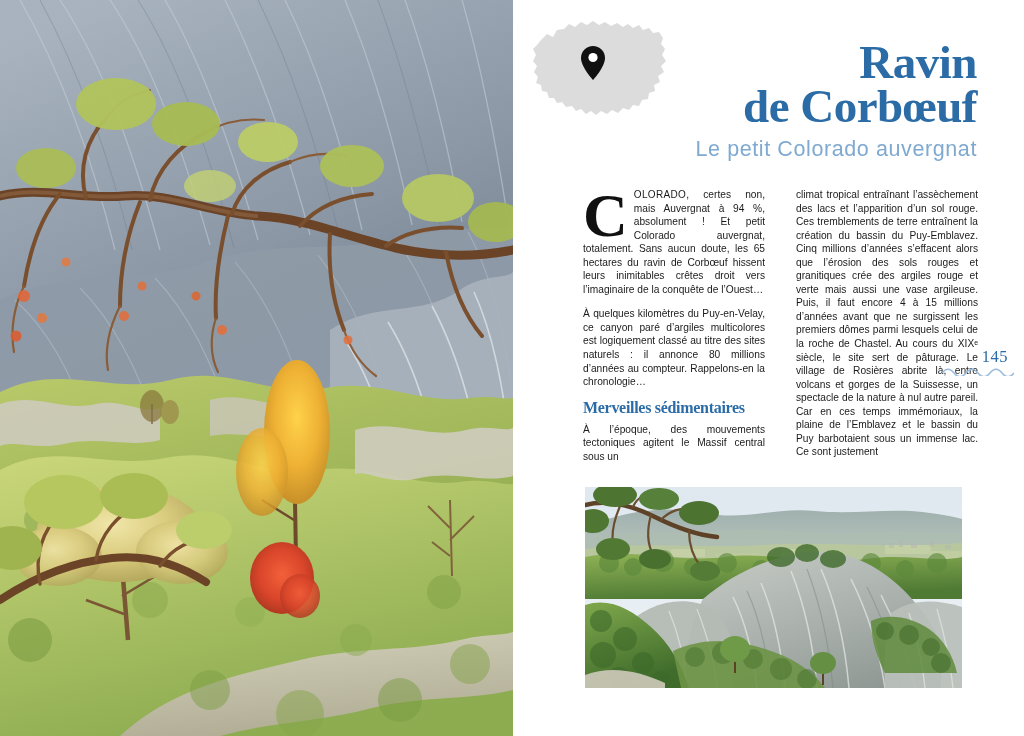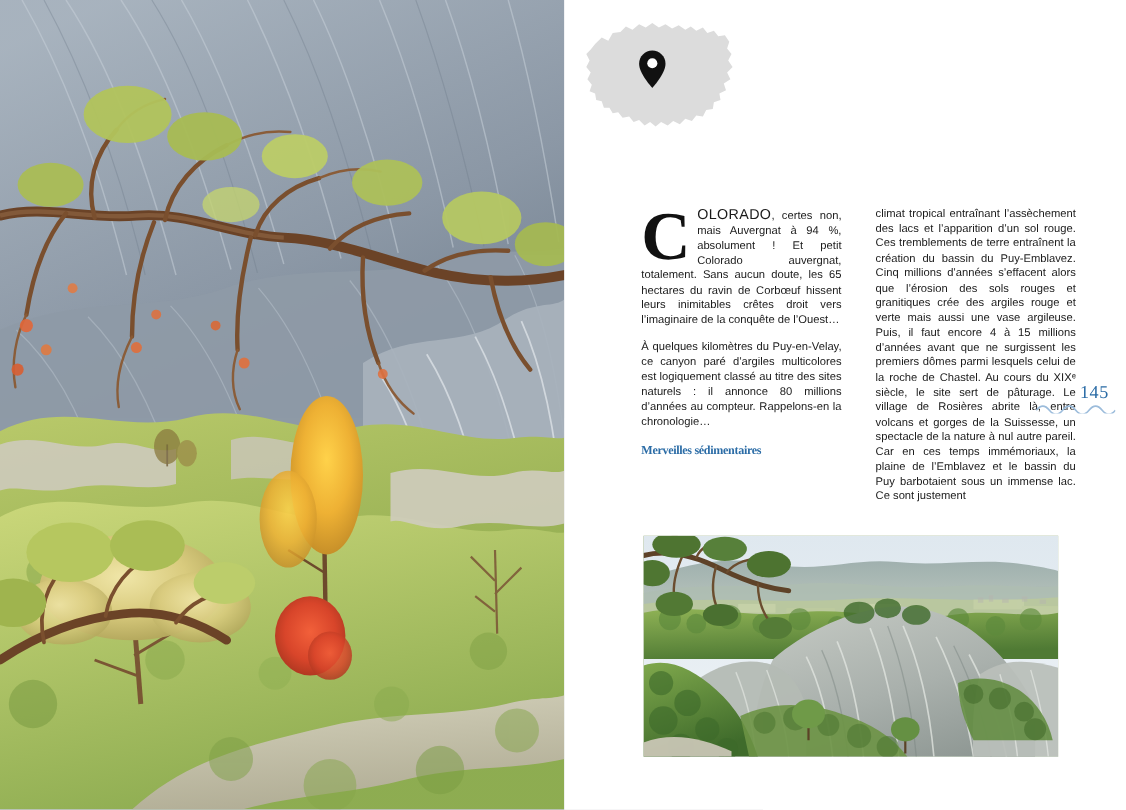--- a/index.html
+++ b/index.html
@@ -113,28 +113,28 @@
     float: left;
     font-family: "Liberation Serif", serif;
     font-weight: bold;
     font-size: 62px;
     line-height: 50px;
     color: #111111;
     margin: 2px 6px 0 0;
     padding: 0;
   }
   .smallcaps {
-    font-size: 13px;
+    font-size: 10px;
     letter-spacing: 0.35px;
   }
 
   .subhead {
     font-family: "Liberation Serif", serif;
     font-weight: bold;
-    font-size: 11px;
+    font-size: 16px;
     line-height: 16px;
     color: #2b6ca6;
     margin: 0 0 7px 0;
     letter-spacing: -0.3px;
     text-align: left;
   }
 
   
   .inline-photo {
     position: absolute;
@@ -382,30 +382,36 @@
     <div class="region-map">
       <svg viewBox="0 0 142 112" aria-hidden="true">
         <path d="M10,28 L16,22 L22,25 L26,18 L33,17 L38,12 L44,15 L50,10 L56,13 L62,9 L68,13 L74,10 L80,14 L86,11 L92,15 L97,12 L102,16 L108,13 L112,18 L118,16 L122,21 L128,20 L132,26 L130,32 L134,37 L131,43 L135,49 L130,54 L133,60 L127,64 L129,70 L123,73 L124,79 L118,81 L117,87 L111,88 L108,94 L102,93 L98,98 L92,96 L87,101 L81,98 L76,102 L70,99 L65,103 L60,99 L55,102 L50,97 L45,99 L41,94 L35,95 L31,90 L26,91 L23,86 L18,86 L16,80 L11,79 L10,73 L5,71 L7,65 L3,60 L6,54 L2,49 L5,43 L2,37 L6,33 Z" fill="#dcdcdc"></path>
         <g>
           <path d="M62,34 C55.4,34 50,39.4 50,46 C50,55 62,68 62,68 C62,68 74,55 74,46 C74,39.4 68.6,34 62,34 Z" fill="#111111"></path>
           <circle cx="62" cy="45.5" r="4.6" fill="#ffffff"></circle>
         </g>
       </svg>
     </div>
 
+    <div class="title-block">
+      <span class="title-line">Ravin</span>
+      <span class="title-line">de Corbœuf</span>
+      <span class="subtitle">Le petit Colorado auvergnat</span>
+    </div>
 
     <div class="columns">
 
       <div class="col col-left">
         <p class="dropcap-para"><span class="dropcap">C</span><span class="smallcaps">OLORADO</span><span>, certes non, mais Auvergnat à 94 %, absolument ! Et petit Colorado auvergnat, totalement. Sans aucun doute, les 65 hectares du ravin de Corbœuf hissent leurs inimitables crêtes droit vers l’imaginaire de la conquête de l’Ouest…</span></p>
 
         <p>À quelques kilomètres du Puy-en-Velay, ce canyon paré d’argiles multicolores est logiquement classé au titre des sites naturels : il annonce 80 millions d’années au compteur. Rappelons-en la chronologie…</p>
 
         <h2 class="subhead">Merveilles sédimentaires</h2>
 
+        <p>À l’époque, des mouvements tectoniques agitent le Massif central sous un</p>
       </div>
 
       <div class="col col-right">
         <p>climat tropical entraînant l’assèchement des lacs et l’apparition d’un sol rouge. Ces tremblements de terre entraînent la création du bassin du Puy-Emblavez. Cinq millions d’années s’effacent alors que l’érosion des sols rouges et granitiques crée des argiles rouge et verte mais aussi une vase argileuse. Puis, il faut encore 4 à 15 millions d’années avant que ne surgissent les premiers dômes parmi lesquels celui de la roche de Chastel. Au cours du XIXᵉ siècle, le site sert de pâturage. Le village de Rosières abrite là, entre volcans et gorges de la Suissesse, un spectacle de la nature à nul autre pareil. Car en ces temps immémoriaux, la plaine de l’Emblavez et le bassin du Puy barbotaient sous un immense lac. Ce sont justement</p>
       </div>
     </div>
 
     <div class="folio">
       <span class="folio-number">145</span>
       <span class="folio-wave">

